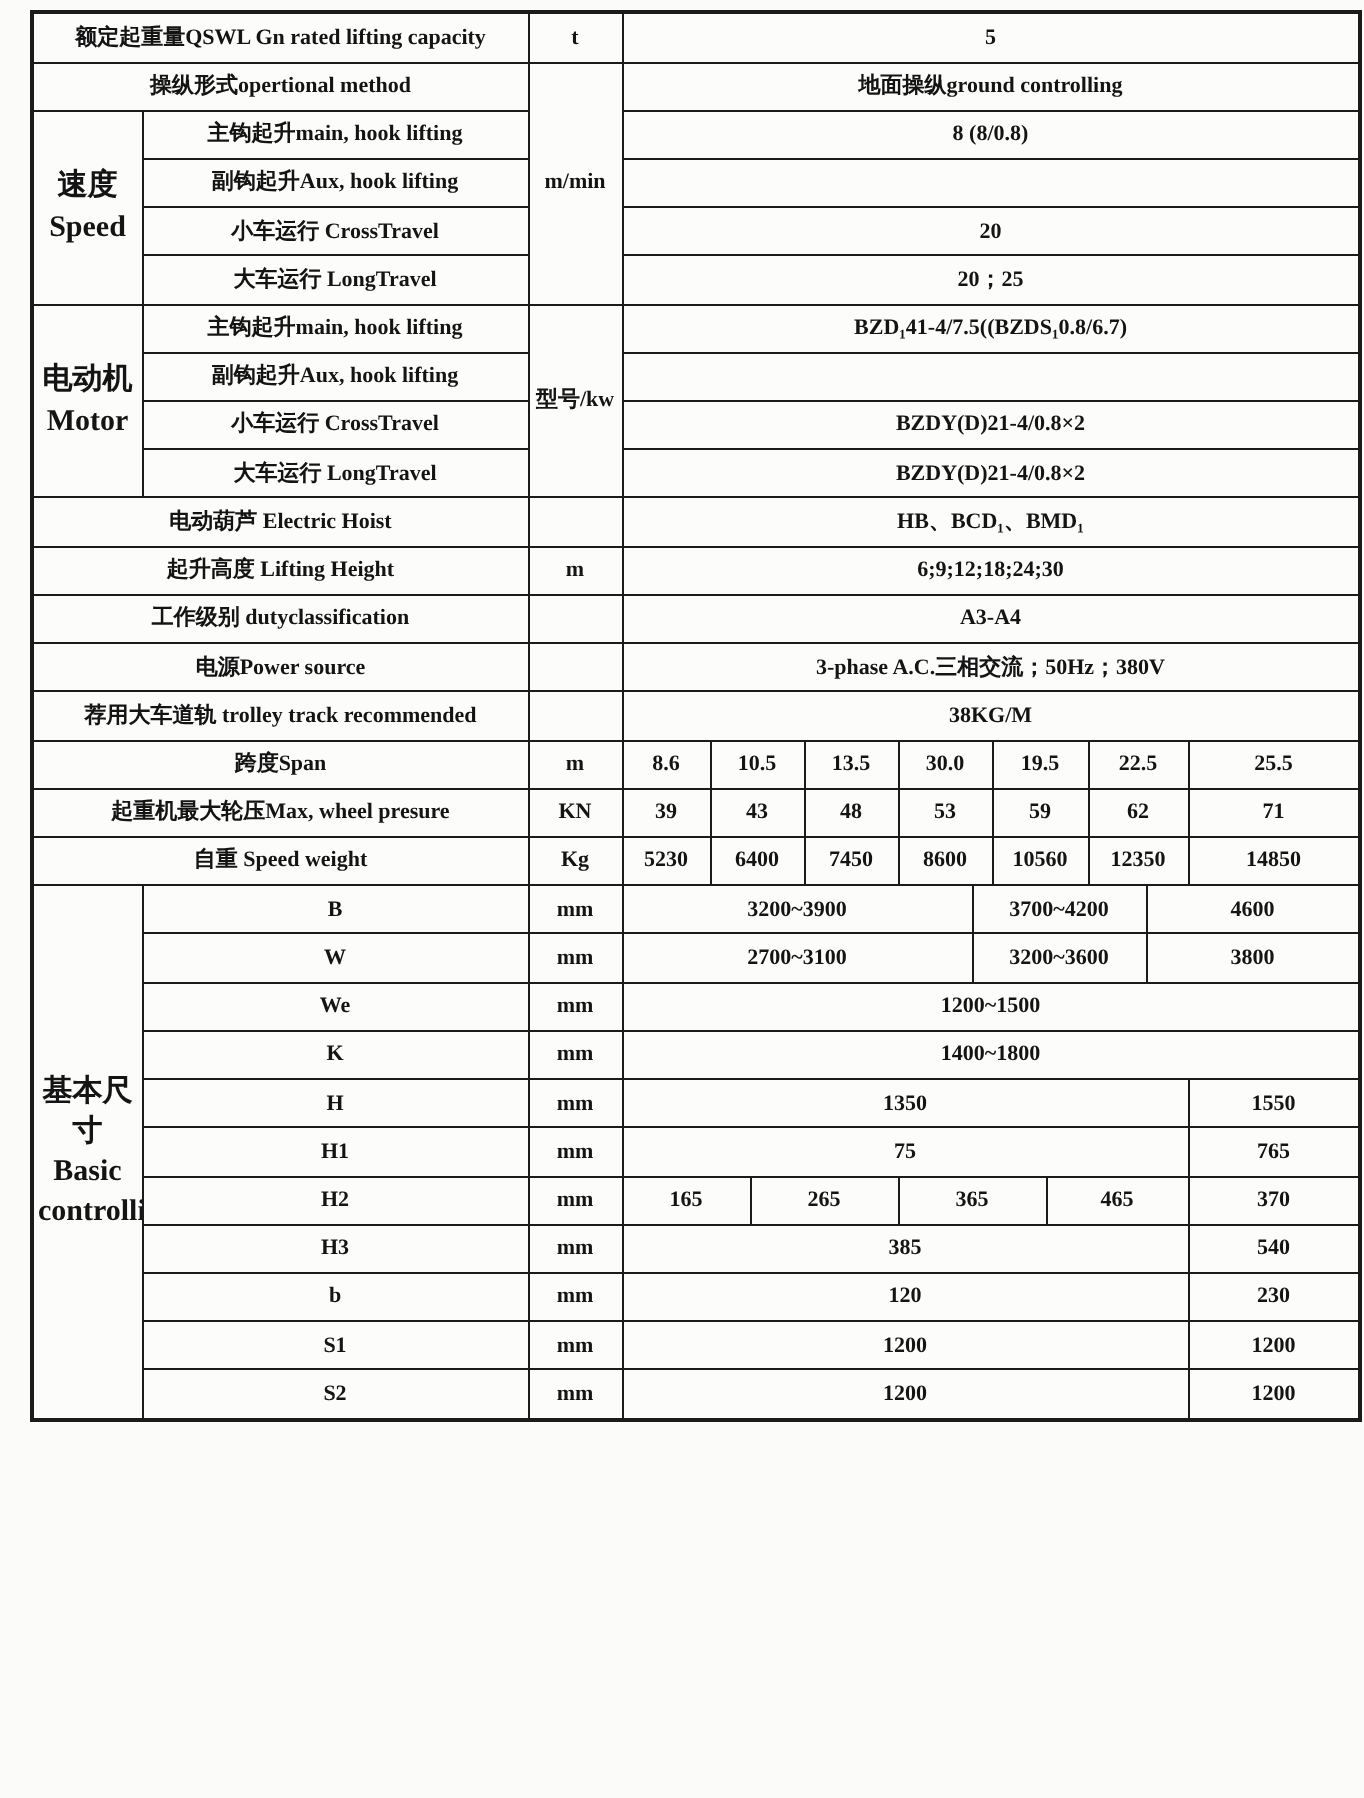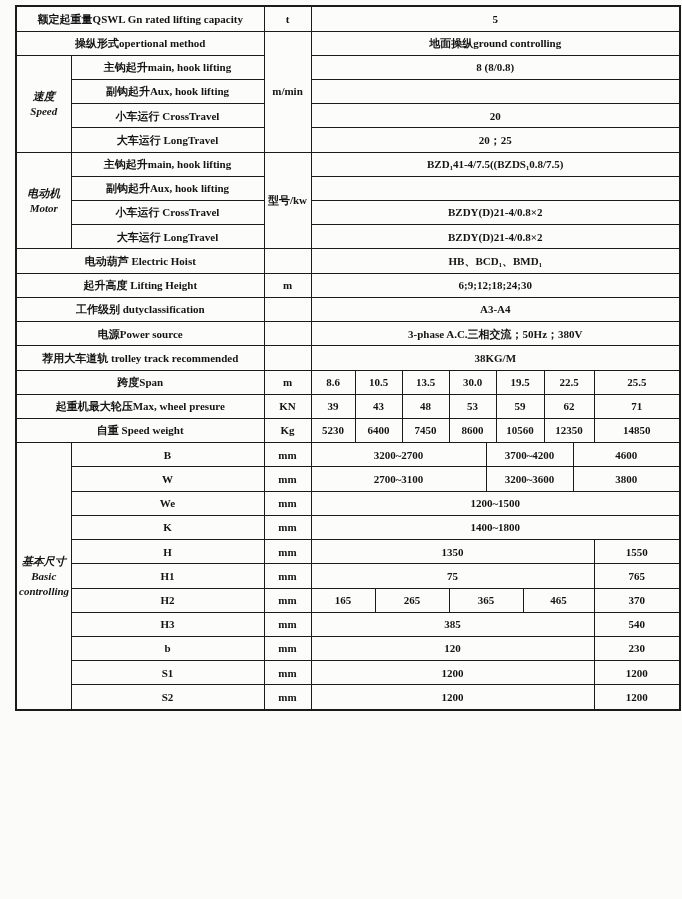--- a/index.html
+++ b/index.html
@@ -20,21 +20,21 @@
     background:#fcfcfb;
   }
   td{
     border:1px solid #1b1b1b;
     text-align:center;vertical-align:middle;
     font-size:11px;line-height:1.3;
     padding:0 2px;overflow:hidden;
     white-space:nowrap;
   }
   td.label-cell{white-space:normal;}
-  td.group-cell{white-space:normal;font-size:11px;line-height:1.35;font-style:italic;}
+  td.group-cell{white-space:normal;font-size:15px;line-height:1.35;}
   td.unit-cell.pad-down{margin-left:32px;}
 </style>
 </head>
 <body>
 
 <div class="page">
   <table class="spec" id="spec-table">
     <colgroup id="spec-cols">
         <col style="width: 55px;">
         <col style="width: 193px;">
@@ -82,21 +82,21 @@
           <td class="label-cell" colspan="1">大车运行 LongTravel</td>
           <td class="value-cell" colspan="11">20；25</td>
         </tr>
         <tr>
           <td class="group-cell" rowspan="4">
             <div>电动机</div>
             <div>Motor</div>
           </td>
           <td class="label-cell" colspan="1">主钩起升main, hook lifting</td>
           <td class="unit-cell" rowspan="4">型号/kw</td>
-          <td class="value-cell" colspan="11">BZD₁41-4/7.5((BZDS₁0.8/7.5)</td>
+          <td class="value-cell" colspan="11">BZD₁41-4/7.5((BZDS₁0.8/6.7)</td>
         </tr>
         <tr>
           <td class="label-cell" colspan="1">副钩起升Aux, hook lifting</td>
           <td class="value-cell" colspan="11"></td>
         </tr>
         <tr>
           <td class="label-cell" colspan="1">小车运行 CrossTravel</td>
           <td class="value-cell" colspan="11">BZDY(D)21-4/0.8×2</td>
         </tr>
         <tr>
@@ -162,21 +162,21 @@
           <td class="value-cell" colspan="1">14850</td>
         </tr>
         <tr>
           <td class="group-cell" rowspan="11">
             <div>基本尺寸</div>
             <div>Basic</div>
             <div>controlling</div>
           </td>
           <td class="label-cell" colspan="1">B</td>
           <td class="unit-cell" rowspan="1">mm</td>
-          <td class="value-cell" colspan="5">3200~2700</td>
+          <td class="value-cell" colspan="5">3200~3900</td>
           <td class="value-cell" colspan="4">3700~4200</td>
           <td class="value-cell" colspan="2">4600</td>
         </tr>
         <tr>
           <td class="label-cell" colspan="1">W</td>
           <td class="unit-cell" rowspan="1">mm</td>
           <td class="value-cell" colspan="5">2700~3100</td>
           <td class="value-cell" colspan="4">3200~3600</td>
           <td class="value-cell" colspan="2">3800</td>
         </tr>

